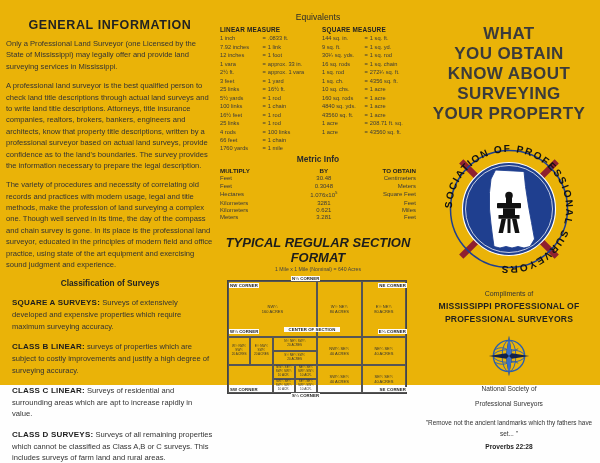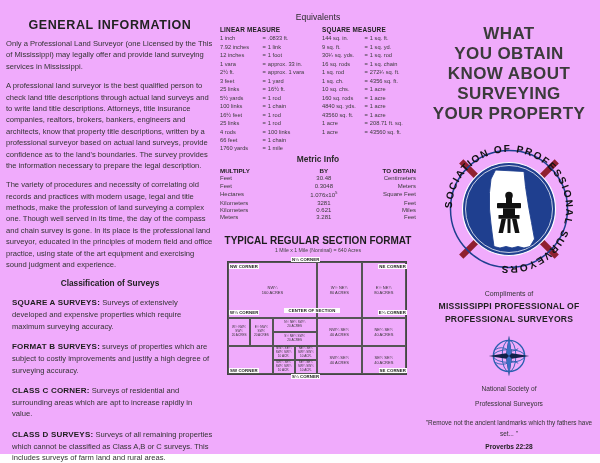--- a/index.html
+++ b/index.html
@@ -3,21 +3,21 @@
 <meta charset="utf-8">
 <style>
   html,body{margin:0;padding:0;}
   body{
     width:600px;height:463px;overflow:hidden;
     background:#fefefe;
     font-family:"Liberation Sans", sans-serif;
     color:#2b2b2b;
     -webkit-font-smoothing:antialiased;
   }
-  .page{position:relative;width:600px;height:454px;background:#f0abfc;}
+  .page{position:relative;width:600px;height:385px;background:#eab308;}
 
   
   .col-left{position:absolute;left:6px;top:18px;width:208px;}
   .col-mid{position:absolute;left:220px;top:12px;width:196px;}
   .col-right{position:absolute;left:420px;top:20px;width:178px;text-align:center;}
 
   
   .gen-head{
     text-align:center;font-size:12.5px;font-weight:bold;letter-spacing:.6px;
     font-family:"Liberation Sans Narrow","Liberation Sans",sans-serif;
@@ -46,21 +46,21 @@
   .metric-title{text-align:center;font-size:8.4px;font-weight:bold;margin:0 0 3px 0;}
   table.metric{border-collapse:collapse;width:100%;}
   table.metric th{font-size:6.2px;font-weight:bold;padding:0.6px 0;color:#222;}
   table.metric td{font-size:6px;padding:0.7px 0;color:#3a3a3a;}
   table.metric .c1{text-align:left;width:38%;}
   table.metric .c2{text-align:center;width:30%;}
   table.metric .c3{text-align:right;width:32%;}
   sup{font-size:4.4px;}
 
   
-  .sec-title{text-align:center;font-size:10px;font-weight:bold;margin:14px 0 1px 0;color:#1d1d1d;}
+  .sec-title{text-align:center;font-size:13px;font-weight:bold;margin:14px 0 1px 0;color:#1d1d1d;font-style:italic;}
   .sec-sub{text-align:center;font-size:5.2px;margin:0 0 3px 0;color:#444;}
   .sec-box{position:relative;width:194px;height:124px;margin:0 auto;}
   .grid{position:absolute;left:6px;top:5px;width:180px;height:114px;border:1px solid #444;box-sizing:border-box;}
   .cell{position:absolute;box-sizing:border-box;border:0.5px solid #555;
          display:flex;flex-direction:column;align-items:center;justify-content:center;
          text-align:center;font-size:4px;line-height:1.25;color:#333;}
   .cell span{display:block;}
   .tiny{font-size:3.1px;line-height:1.2;}
   .corner{position:absolute;font-size:4.3px;font-weight:bold;color:#222;letter-spacing:.1px;background:#fdfdfc;padding:0 1px;}
 
@@ -79,34 +79,34 @@
   .verse{font-size:6.4px;color:#333;line-height:1.6;margin:9px 4px 0 4px;}
   .prov{font-size:6.6px;font-weight:bold;color:#1f1f1f;margin:4px 0 0 0;}
 </style>
 </head>
 <body>
 
 <div class="page">
 
   <div class="col-left">
     <div class="gen-head">GENERAL INFORMATION</div>
-    <div class="p">Only a Professional Land Surveyor (one Licensed by the This of Mississippi) may legally offer and provide land surveying services in Mississippi.</div>
+    <div class="p">Only a Professional Land Surveyor (one Licensed by the State of Mississippi) may legally offer and provide land surveying services in Mississippi.</div>
     <div class="p">A professional land  surveyor is the best qualified person to check land title descriptions through actual land surveys and to write land title descriptions. Attorneys, title insurance companies, realtors, brokers, bankers, engineers and architects, know that property title descriptions, written by a  professional surveyor based on actual land surveys, provide confidence as to the land's boundaries. The survey provides the information necessary to prepare the legal description.</div>
     <div class="p">The variety of procedures and necessity of correlating old records and practices with modern usage, legal and title methods, make the profession of land surveying a complex one. Though well served in its time, the day of the compass and chain survey is gone. In its place is the professional land surveyor, educated in the principles of modern field and office practice, using state of the art equipment and exercising sound judgment and experience.</div>
 
     <div class="classhead">Classification of Surveys</div>
 
     <div class="cls">
       <b>SQUARE A SURVEYS:</b><span> Surveys of extensively developed and expensive properties which require maximum surveying accuracy.</span>
     </div>
     <div class="cls">
-      <b>FORMAT B SURVEYS:</b><span> surveys of properties which are subject to costly improvements and justify a high degree of surveying accuracy.</span>
+      <b>CLASS B LINEAR:</b><span> surveys of properties which are subject to costly improvements and justify a high degree of surveying accuracy.</span>
     </div>
     <div class="cls">
-      <b>CLASS C CORNER:</b><span> Surveys of residential and surrounding areas which are apt to increase rapidly in value.</span>
+      <b>CLASS C LINEAR:</b><span> Surveys of residential and surrounding areas which are apt to increase rapidly in value.</span>
     </div>
     <div class="cls">
       <b>CLASS D SURVEYS:</b><span> Surveys of all remaining properties which cannot  be classified as Class A,B or C surveys. This includes surveys of farm land and rural areas.</span>
     </div>
   </div>
 
   <div class="col-mid">
 
     <div class="eq-title">Equivalents</div>
     <div class="eq-wrap">

